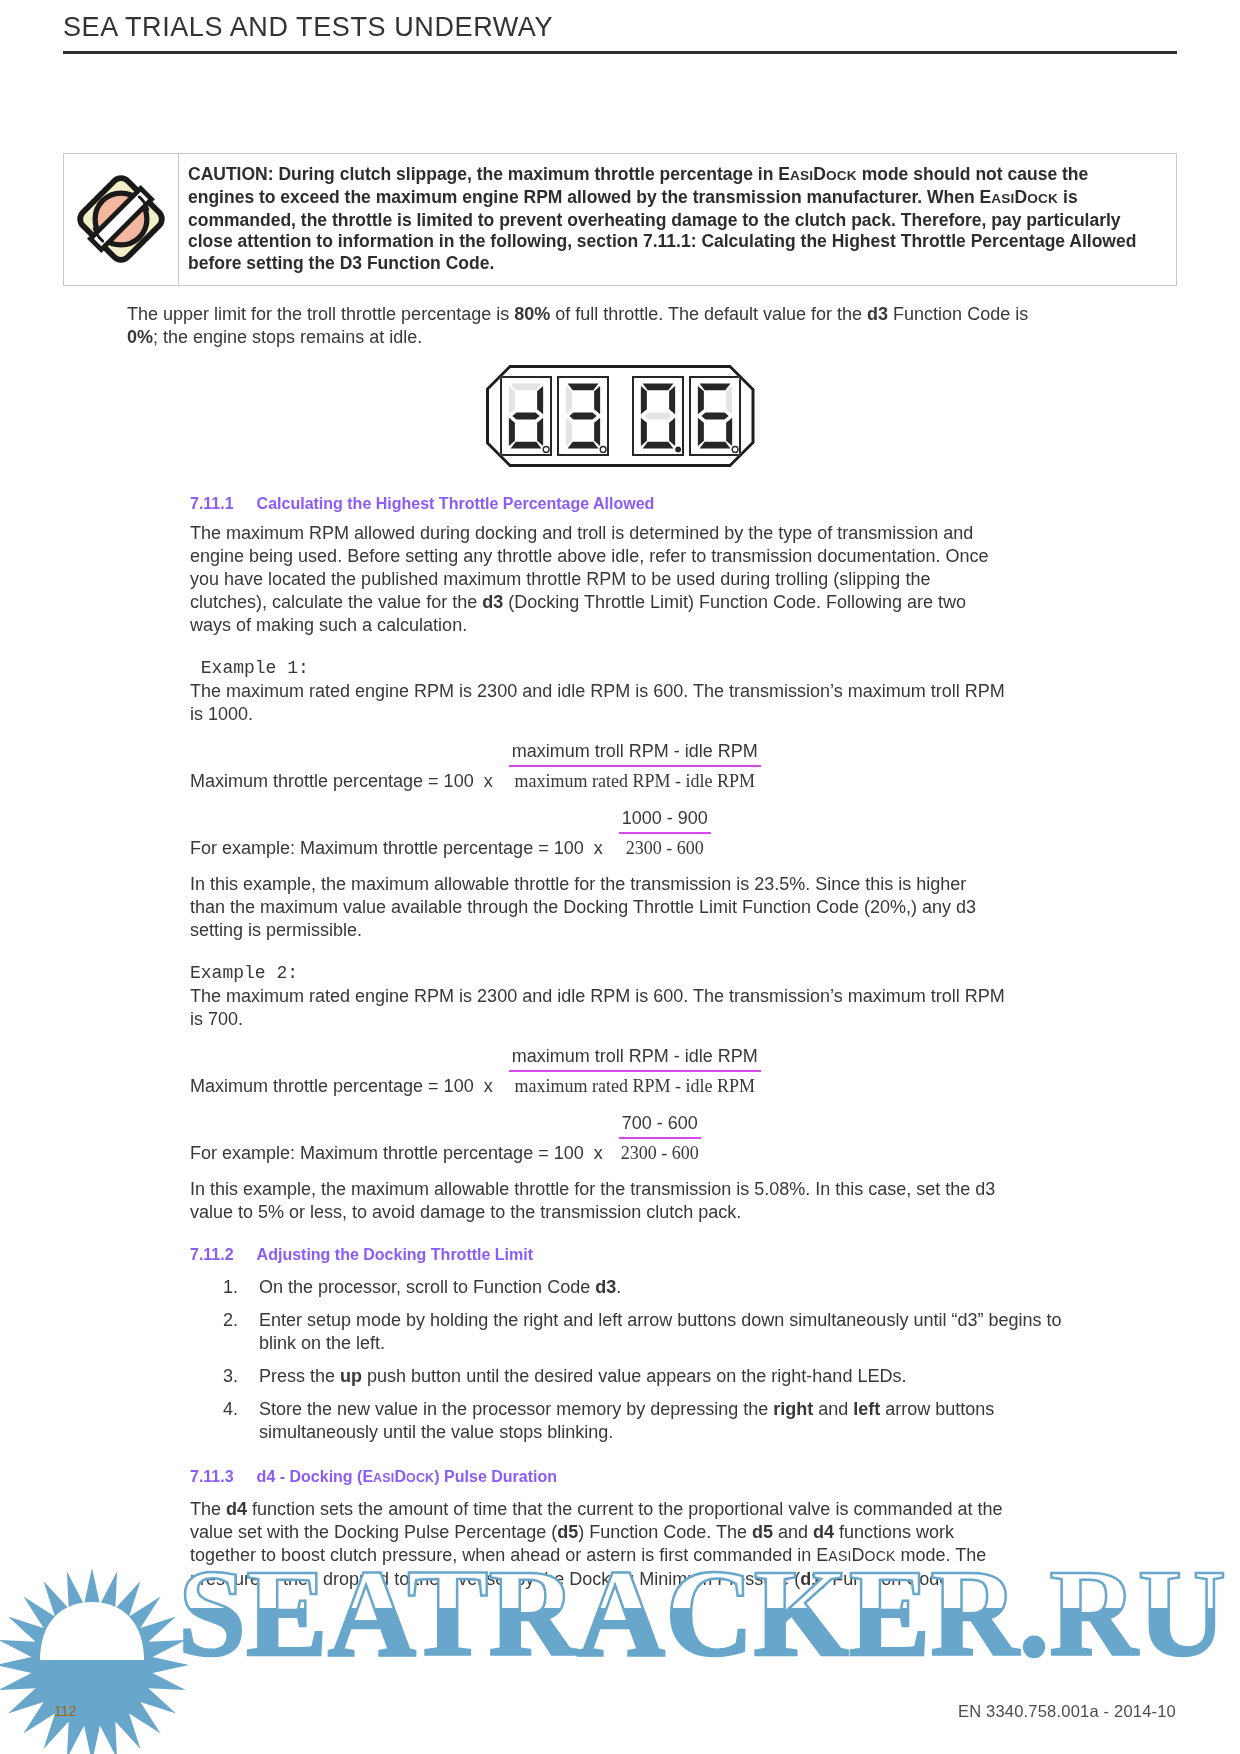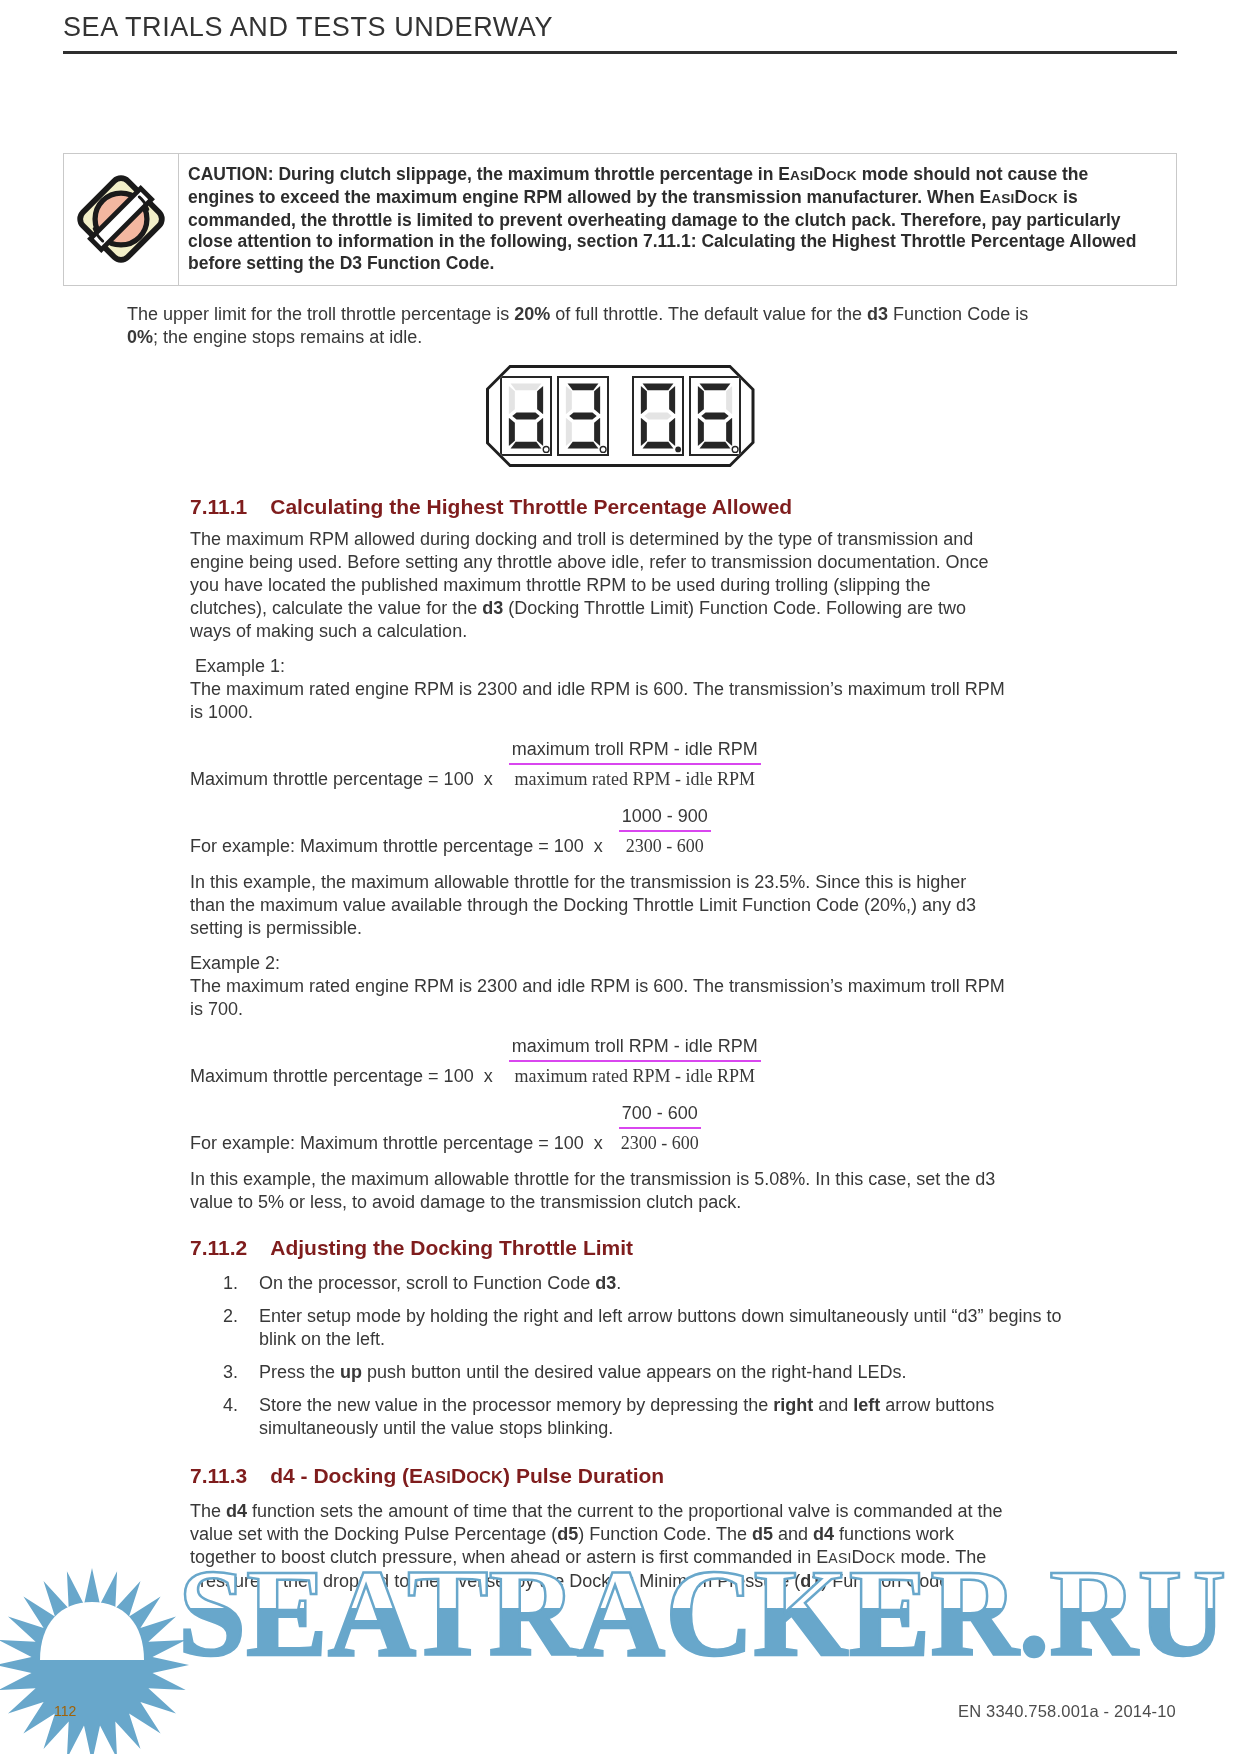--- a/index.html
+++ b/index.html
@@ -17,22 +17,22 @@
   
   .caution-box{margin-top:99px;display:flex;border:1px solid #c9c9c9;align-items:stretch;}
   .caution-icon-cell{width:114px;flex:0 0 114px;display:flex;align-items:center;justify-content:center;
         border-right:1px solid #c9c9c9;padding:8px 0;}
   .caution-text{padding:10px 12px 10px 9px;font-weight:bold;font-size:17.5px;line-height:21.8px;
         max-width:955px;color:#2d2d2d;}
 
   
   .intro{margin:17px 0 0 64px;font-size:18px;line-height:23px;max-width:920px;}
   .para{margin:9px 0 0 127px;font-size:18px;line-height:23px;max-width:815px;}
-  .sec-heading{margin:28px 0 0 127px;font-size:21px;font-weight:bold;color:#7f1d1d;display:flex;gap:23px;}
-  .example-label{margin:12px 0 0 127px;font-size:18px;line-height:23px;white-space:pre-wrap;}
+  .sec-heading{margin:28px 0 0 127px;font-size:16px;font-weight:bold;color:#8b5cf6;display:flex;gap:23px;}
+  .example-label{margin:20px 0 0 127px;font-size:18px;line-height:23px;white-space:pre-wrap;font-family:Liberation Mono, monospace;}
   .example-body{margin:0 0 0 127px;font-size:18px;line-height:23px;max-width:815px;}
 
   
   .formula{margin:14px 0 0 127px;display:flex;align-items:flex-end;gap:16px;font-size:18px;line-height:23px;}
   .fprefix{white-space:pre;}
   .frac{display:inline-flex;flex-direction:column;text-align:center;}
   .frac .num{border-bottom:2px solid #d946ef;padding:0 3px 2px 3px;}
   .frac .den{padding-top:3px;font-family:Liberation Serif, serif;}
 
   
@@ -76,21 +76,21 @@
           <g transform="rotate(-45 50 50)">
             <rect x="13" y="42" width="74" height="16" fill="#ffffff" stroke-width="5" stroke="#1a1a1a"></rect>
           </g>
           <path d="M22,60 q3,8 9,13" fill="none" stroke-width="3" stroke-linecap="round" stroke="#1a1a1a"></path>
           <path d="M78,40 q-3,-8 -9,-13" fill="none" stroke-width="3" stroke-linecap="round" stroke="#1a1a1a"></path>
         </svg>
       </div>
       <div class="caution-text"><span>CAUTION: During clutch slippage, the maximum throttle percentage in </span><span>E</span><span class="sc">ASI</span><span>D</span><span class="sc">OCK</span><span> mode should not cause the engines to exceed the maximum engine RPM allowed by the transmission manufacturer. When </span><span>E</span><span class="sc">ASI</span><span>D</span><span class="sc">OCK</span><span> is commanded, the throttle is limited to prevent overheating damage to the clutch pack. Therefore, pay particularly close attention to information in the following, section 7.11.1: Calculating the Highest Throttle Percentage Allowed before setting the D3 Function Code.</span></div>
     </div>
 
-    <p class="intro"><span>The upper limit for the troll throttle percentage is </span><span class="b">20%</span><span> of full throttle. The default value for the </span><span class="b">d3</span><span> Function Code is </span><span class="b">0%</span><span>; the engine stops remains at idle.</span></p>
+    <p class="intro"><span>The upper limit for the troll throttle percentage is </span><span class="b">80%</span><span> of full throttle. The default value for the </span><span class="b">d3</span><span> Function Code is </span><span class="b">0%</span><span>; the engine stops remains at idle.</span></p>
 
     <div class="led-wrap">
       <div class="led-outer">
         <div class="led-inner" id="led-digits">
             <div class="led-cell"><svg viewBox="0 0 56 88" width="48" height="76">
                 <polygon points="10,6 46,6 40,14 16,14" fill="#e4e4e4"></polygon>
                 <polygon points="48,9 48,42 41,36 41,15" fill="#262626"></polygon>
                 <polygon points="48,46 48,79 41,73 41,52" fill="#262626"></polygon>
                 <polygon points="10,82 46,82 40,74 16,74" fill="#262626"></polygon>
                 <polygon points="8,46 15,52 15,73 8,79" fill="#262626"></polygon>

